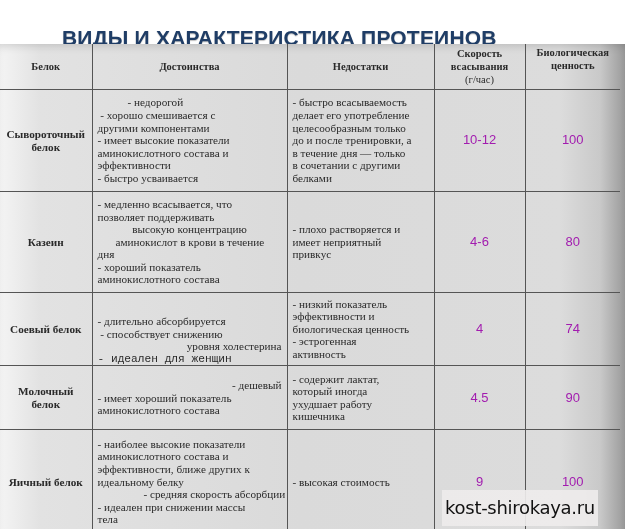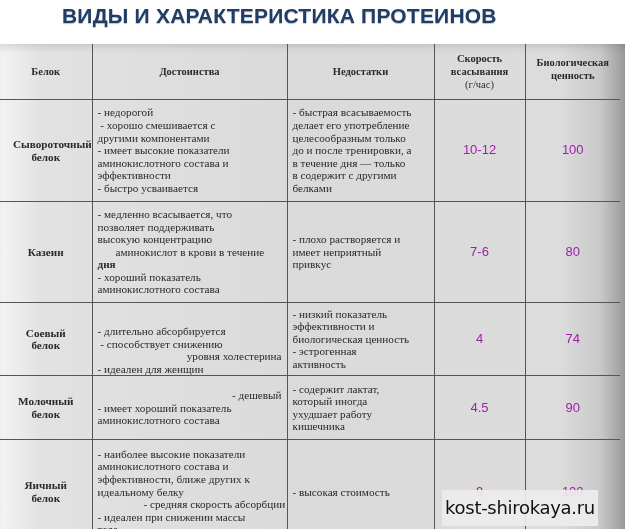--- a/index.html
+++ b/index.html
@@ -2,21 +2,21 @@
 <html><head>
   <meta charset="utf-8">
   <style>
     html, body { margin:0; padding:0; }
     body {
       width:625px; height:529px; overflow:hidden; position:relative;
       background:#ffffff;
       font-family: "Liberation Serif", "DejaVu Serif", serif;
     }
     .title {
-      position:absolute; left:62px; top:4px;
+      position:absolute; left:62px; top:26px;
       font-family: "Liberation Sans", "DejaVu Sans", sans-serif;
       font-weight:bold; font-size:21px; letter-spacing:0.2px;
       color:#1f3d66;
       text-shadow: 0 1px 1px rgba(0,0,0,0.25);
       white-space:nowrap;
     }
     .sheet {
       position:absolute; left:0; top:44px; width:625px; height:485px;
       background: linear-gradient(to right, #f4f4f4 0px, #e2e2e2 40px, #dadada 300px, #dcdcdc 560px, #c9c9c9 600px, #9a9a9a 625px);
       box-shadow: inset 0 6px 8px -4px rgba(0,0,0,0.15);
@@ -29,21 +29,21 @@
     col.c1 { width:92px; } col.c2 { width:195px; } col.c3 { width:147px; }
     col.c4 { width:91px; } col.c5 { width:95px; }
     td, th {
       border:1.5px solid #555;
       vertical-align:middle; padding:0 5px;
       font-size:11.2px; line-height:12.6px; color:#2a2a2a;
     }
     tr > *:first-child { border-left:none; }
     tr > *:last-child { border-right:none; }
     thead th { border-top:none; height:43px; font-weight:bold; text-align:center; font-size:10.5px; line-height:13px; }
-    .name { font-weight:bold; text-align:center; padding:0 13px;margin-left:32px; }
+    .name { font-weight:bold; text-align:center; padding:0 6px;margin-left:32px; }
     .num { text-align:center; font-family:"Liberation Sans","DejaVu Sans",sans-serif; font-size:13px; color:#a21caf; }
     .list div { white-space:nowrap; }
     .h-sub { font-weight:normal; }
     .watermark {
       position:absolute; left:442px; top:490px; width:156px; height:36px;
       background:rgba(238,236,236,0.92);
       font-family:"DejaVu Sans","Liberation Sans",sans-serif; font-size:18px;
       color:#111; line-height:36px; text-align:center; letter-spacing:-0.3px;
     }
   </style>
@@ -64,76 +64,76 @@
   <thead>
     <tr>
       <th>Белок</th>
       <th>Достоинства</th>
       <th>Недостатки</th>
       <th>
         <div>Скорость</div>
         <div>всасывания</div>
         <div class="h-sub">(г/час)</div>
       </th>
-      <th style="vertical-align:top;padding-top:12px;">
+      <th style="vertical-align:top;padding-top:2px;">
         <div>Биологическая</div>
         <div>ценность</div>
       </th>
     </tr>
   </thead>
   <tbody id="tbody">
       <tr style="height: 102px;">
         <td class="name">Сывороточный белок</td>
         <td class="list">
-          <div style="white-space: pre;">- недорогой</div>
+          <div style="white-space: pre; margin-left: 30px;">- недорогой</div>
           <div style="white-space: pre;"> - хорошо смешивается с</div>
           <div style="white-space: pre;">другими компонентами</div>
           <div style="white-space: pre;">- имеет высокие показатели</div>
           <div style="white-space: pre;">аминокислотного состава и</div>
           <div style="white-space: pre;">эффективности</div>
           <div style="white-space: pre;">- быстро усваивается</div>
         </td>
         <td class="list">
-          <div>- быстрая всасываемость</div>
+          <div>- быстро всасываемость</div>
           <div>делает его употребление</div>
           <div>целесообразным только</div>
           <div>до и после тренировки, а</div>
           <div>в течение дня — только</div>
-          <div>в содержит с другими</div>
+          <div>в сочетании с другими</div>
           <div>белками</div>
         </td>
         <td class="num">10-12</td>
         <td class="num">100</td>
       </tr>
       <tr style="height: 101px;">
         <td class="name">Казеин</td>
         <td class="list">
           <div style="white-space: pre;">- медленно всасывается, что</div>
           <div style="white-space: pre;">позволяет поддерживать</div>
-          <div style="white-space: pre;">высокую концентрацию</div>
+          <div style="white-space: pre; text-align: center;">высокую концентрацию</div>
           <div style="white-space: pre; margin-left: 18px;">аминокислот в крови в течение</div>
-          <div style="white-space: pre; font-weight: bold;">дня</div>
+          <div style="white-space: pre;">дня</div>
           <div style="white-space: pre;">- хороший показатель</div>
           <div style="white-space: pre;">аминокислотного состава</div>
         </td>
         <td class="list">
           <div>- плохо растворяется и</div>
           <div>имеет неприятный</div>
           <div>привкус</div>
         </td>
-        <td class="num">7-6</td>
+        <td class="num">4-6</td>
         <td class="num">80</td>
       </tr>
       <tr style="height: 70px;">
         <td class="name">Соевый белок</td>
         <td class="list">
           <div style="white-space: pre; margin-top: 22px;">- длительно абсорбируется</div>
           <div style="white-space: pre;"> - способствует снижению</div>
           <div style="white-space: pre; text-align: right;">уровня холестерина</div>
-          <div style="white-space: pre;">- идеален для женщин</div>
+          <div style="white-space: pre; font-family: Liberation Mono, monospace;">- идеален для женщин</div>
         </td>
         <td class="list">
           <div>- низкий показатель</div>
           <div>эффективности и</div>
           <div>биологическая ценность</div>
           <div>- эстрогенная</div>
           <div>активность</div>
         </td>
         <td class="num">4</td>
         <td class="num">74</td>

